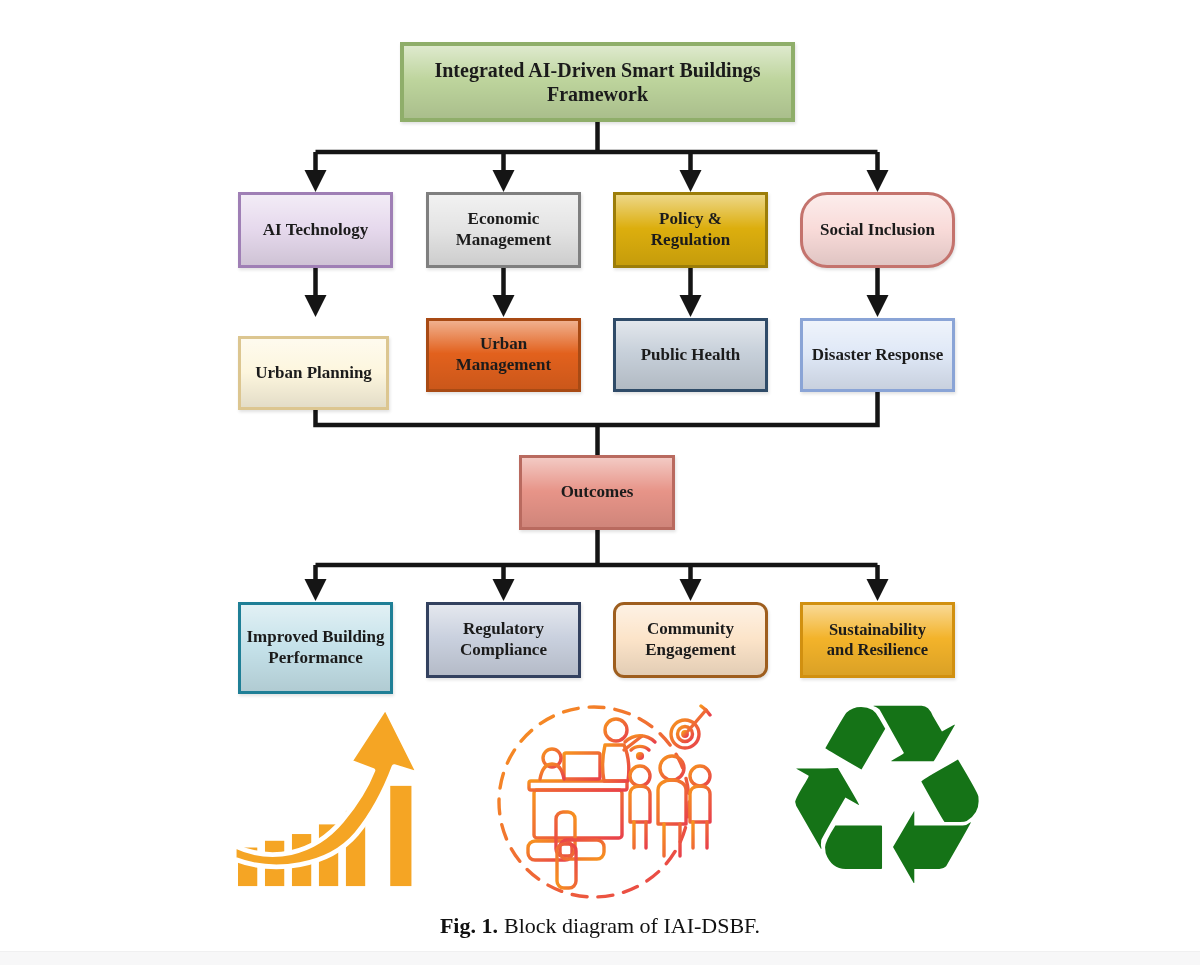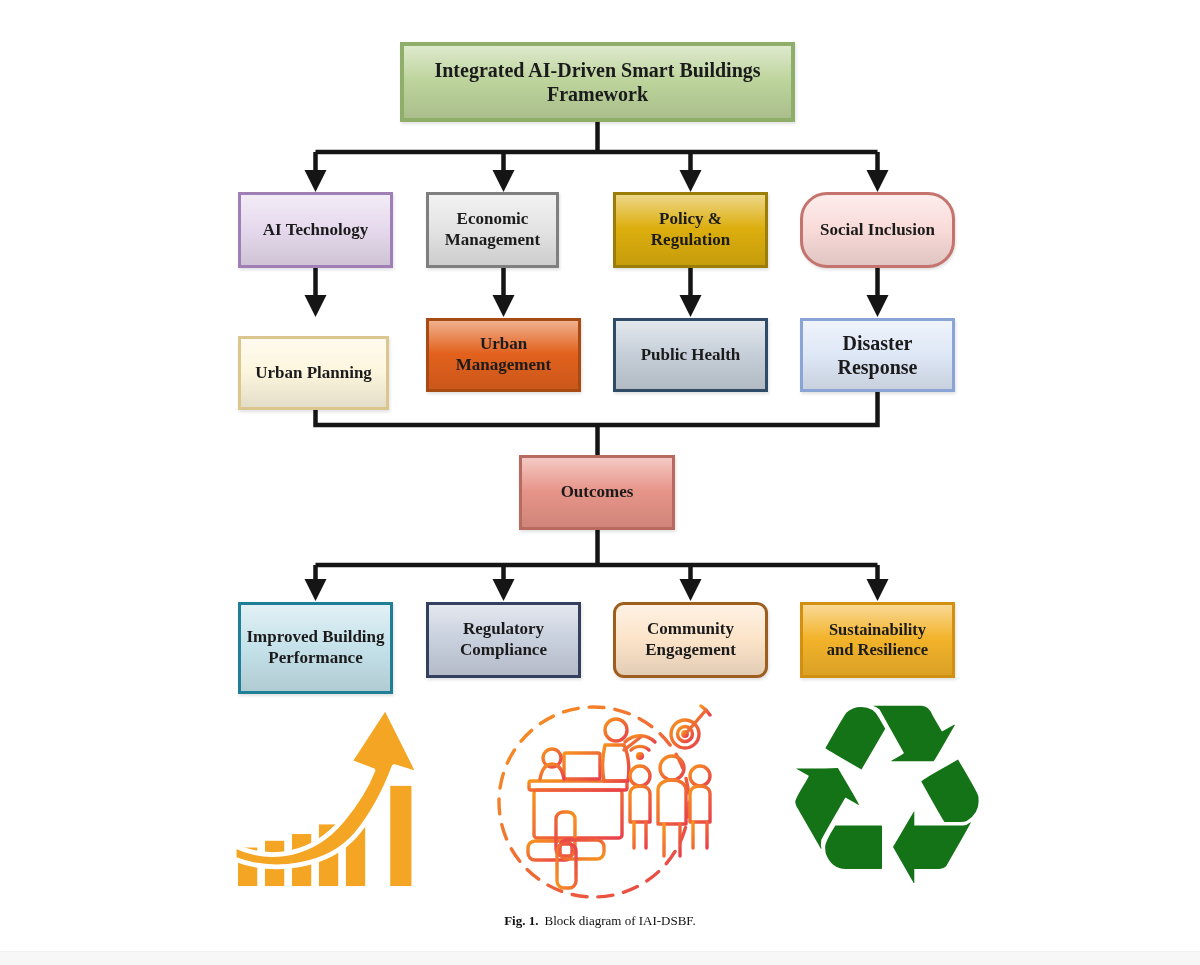--- a/index.html
+++ b/index.html
@@ -26,21 +26,21 @@
   }
   .node-root{font-size:20px;border-width:4px;}
   .icon-box{position:absolute;display:flex;align-items:center;justify-content:center;}
   .recycle-glyph{
     font-family:"DejaVu Sans",sans-serif;
     font-size:252px;line-height:200px;
     font-weight:normal;
   }
   .caption{
     position:absolute;left:0;top:913px;width:1200px;
-    text-align:center;font-size:13px;color:#111;
+    text-align:center;font-size:22px;color:#111;
   }
   .caption .figlabel{font-weight:bold;margin-right:6px;}
   .bottom-strip{
     position:absolute;left:0;bottom:0;width:1200px;height:13px;
     background:#f7f7f8;border-top:1px solid #f0f0f1;
   }
 </style>
 </head>
 <body>
 
@@ -77,28 +77,28 @@
       <polygon points="304.5,579 326.5,579 315.5,601"></polygon>
       <polygon points="492.5,579 514.5,579 503.5,601"></polygon>
       <polygon points="679.5,579 701.5,579 690.5,601"></polygon>
       <polygon points="866.5,579 888.5,579 877.5,601"></polygon>
     </g>
   </svg>
 
   <div class="node node-root" style="left: 400px; top: 42px; width: 395px; height: 80px; background-color: rgb(189, 212, 156); border-color: rgb(143, 174, 106);">Integrated AI-Driven Smart Buildings Framework</div>
 
   <div class="node" style="left: 238px; top: 192px; width: 155px; height: 76px; background-color: rgb(230, 217, 237); border-color: rgb(159, 127, 181);">AI Technology</div>
-  <div class="node" style="left: 426px; top: 192px; width: 133px; height: 76px; background-color: rgb(228, 228, 228); border-color: rgb(127, 127, 127);">Economic Management</div>
+  <div class="node" style="left: 426px; top: 192px; width: 155px; height: 76px; background-color: rgb(228, 228, 228); border-color: rgb(127, 127, 127);">Economic Management</div>
   <div class="node" style="left: 613px; top: 192px; width: 155px; height: 76px; background-color: rgb(220, 174, 13); border-color: rgb(156, 125, 9);">Policy &amp; Regulation</div>
   <div class="node" style="left: 800px; top: 192px; width: 155px; height: 76px; background-color: rgb(249, 219, 217); border-color: rgb(196, 115, 109); border-radius: 27px;">Social Inclusion</div>
 
   <div class="node" style="left: 238px; top: 336px; width: 151px; height: 74px; background-color: rgb(253, 246, 222); border-color: rgb(220, 198, 144);">Urban Planning</div>
   <div class="node" style="left: 426px; top: 318px; width: 155px; height: 74px; background-color: rgb(226, 97, 29); border-color: rgb(168, 74, 20);">Urban Management</div>
   <div class="node" style="left: 613px; top: 318px; width: 155px; height: 74px; background-color: rgb(198, 207, 217); border-color: rgb(47, 75, 104);">Public Health</div>
-  <div class="node" style="left: 800px; top: 318px; width: 155px; height: 74px; font-size: 20px; padding: 3px 2px; background-color: rgb(223, 232, 247); border-color: rgb(138, 164, 214);">Disaster Response</div>
+  <div class="node" style="left: 800px; top: 318px; width: 155px; height: 74px; font-size: 17px; padding: 3px 2px; background-color: rgb(223, 232, 247); border-color: rgb(138, 164, 214);">Disaster Response</div>
 
   <div class="node" style="left: 519px; top: 455px; width: 156px; height: 75px; background-color: rgb(231, 148, 136); border-color: rgb(185, 106, 95);">Outcomes</div>
 
   <div class="node" style="left: 238px; top: 602px; width: 155px; height: 92px; background-color: rgb(197, 226, 234); border-color: rgb(31, 127, 150);">Improved Building Performance</div>
   <div class="node" style="left: 426px; top: 602px; width: 155px; height: 76px; background-color: rgb(201, 208, 222); border-color: rgb(51, 65, 95);">Regulatory Compliance</div>
   <div class="node" style="left: 613px; top: 602px; width: 155px; height: 76px; background-color: rgb(252, 228, 201); border-color: rgb(158, 94, 30); border-radius: 11px;">Community Engagement</div>
   <div class="node" style="left: 800px; top: 602px; width: 155px; height: 76px; font-size: 16.5px; padding: 3px 18px; background-color: rgb(243, 179, 42); border-color: rgb(209, 144, 16);">Sustainability and Resilience</div>
 
   <div class="icon-box" style="left: 233px; top: 703px; width: 195px; height: 185px; color: rgb(245, 165, 36);">
     <svg viewBox="0 0 200 192" width="195" height="185">

